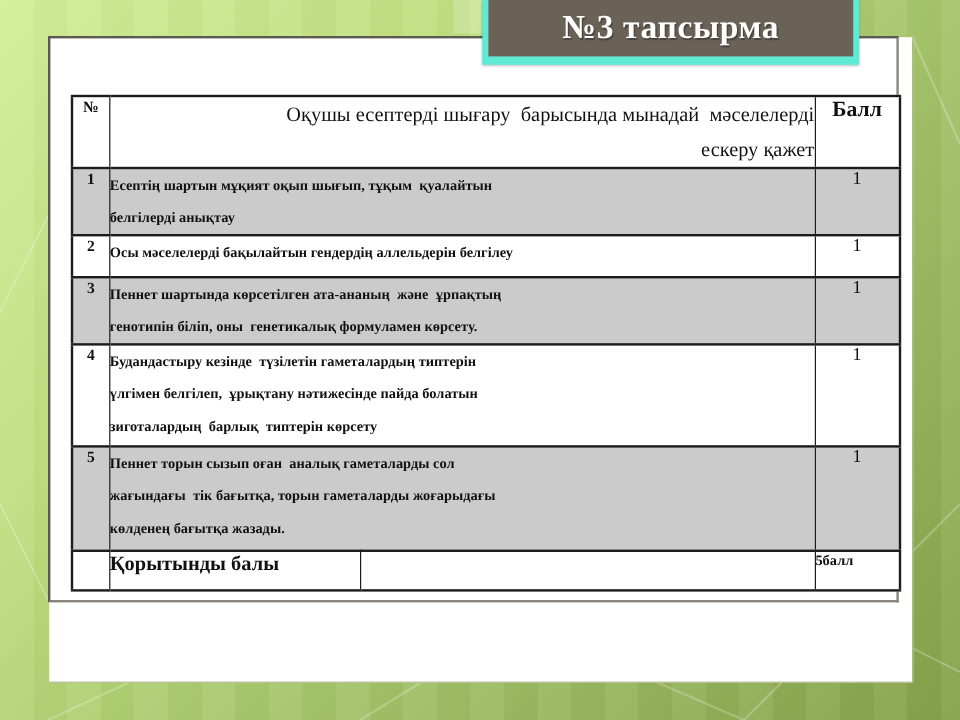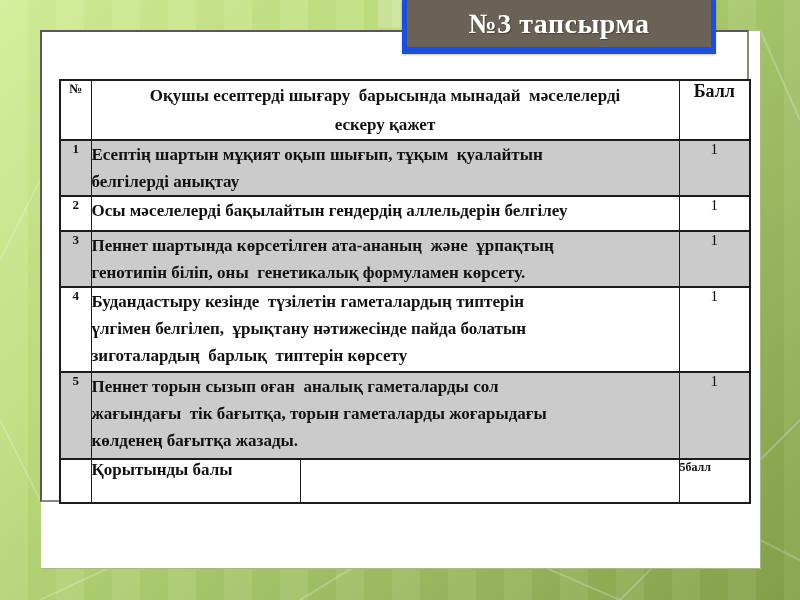--- a/index.html
+++ b/index.html
@@ -23,21 +23,21 @@
   
   .panel{
     position:absolute;left:40px;top:30px;width:705px;height:468px;
     background:#ffffff;
     border-top:2px solid #5d5850;border-left:2px solid #5d5850;
     border-right:2px solid #8a867e;border-bottom:2px solid #8a867e;
   }
   
   .title-frame{
     position:absolute;left:402px;top:0;width:314px;height:54px;
-    background:#1d4ed8;box-shadow:0 1px 2px rgba(0,0,0,0.25);
+    background:#5eead4;box-shadow:0 1px 2px rgba(0,0,0,0.25);
   }
   .title-box{
     position:absolute;left:5px;top:0;width:304px;height:47px;
     background:#6b6257;display:flex;align-items:center;justify-content:center;
   }
   .title-text{
     color:#ffffff;font-weight:bold;font-size:28px;letter-spacing:0.5px;
     text-shadow:1px 1px 1px rgba(0,0,0,0.35);
   }
   
@@ -46,31 +46,31 @@
     border-collapse:collapse;table-layout:fixed;width:690px;
     background:#ffffff;color:#111;
   }
   table.score{border:2px solid #1c1c1c;}
   table.score td,table.score th{
     border:1px solid #1c1c1c;border-top-width:2px;border-bottom-width:2px;
     vertical-align:top;padding:0;box-sizing:border-box;
   }
   .shaded{background:#cbcbcb;}
   .c-num{font-size:13px;font-weight:bold;text-align:center;padding-top:3px;}
-  .c-desc{font-size:17px;font-weight:bold;text-align:left;padding:2px 8px 2px 8px;
+  .c-desc{font-size:12px;font-weight:bold;text-align:left;padding:2px 8px 2px 8px;
           line-height:27px;white-space:pre-wrap;}
   .c-score{font-size:15px;text-align:center;padding-top:4px;}
   .h-num{font-size:13px;font-weight:bold;text-align:center;padding-top:8px;}
-  .h-desc{font-size:17px;font-weight:bold;text-align:center;padding-top:6px;
+  .h-desc{font-size:17px;font-weight:normal;text-align:right;padding-top:6px;
           line-height:29px;white-space:pre-wrap;}
   .h-score{font-size:18px;font-weight:bold;text-align:center;padding-top:6px;}
   .f-label{font-size:17px;font-weight:bold;text-align:left;padding:6px 8px;}
   .f-total{font-size:12px;font-weight:bold;text-align:left;padding:6px 4px;}
   tr.r-header{height:59px;} tr.r-1{height:55px;} tr.r-2{height:35px;}
-  tr.r-3{height:56px;} tr.r-4{height:85px;} tr.r-5{height:87px;} tr.r-footer{height:44px;padding-left:12px;}
+  tr.r-3{height:56px;} tr.r-4{height:85px;} tr.r-5{height:87px;} tr.r-footer{height:33px;padding-left:12px;}
 </style>
 </head>
 <body>
 
 <div class="bg-stripes"></div>
 <svg class="bg-lines" width="800" height="600">
   <g stroke="rgba(255,255,255,0.22)" stroke-width="2" fill="none">
     <path d="M40 600 L320 470 L620 600"></path>
     <path d="M300 600 L560 440 L800 560"></path>
     <path d="M620 600 L800 420"></path>

